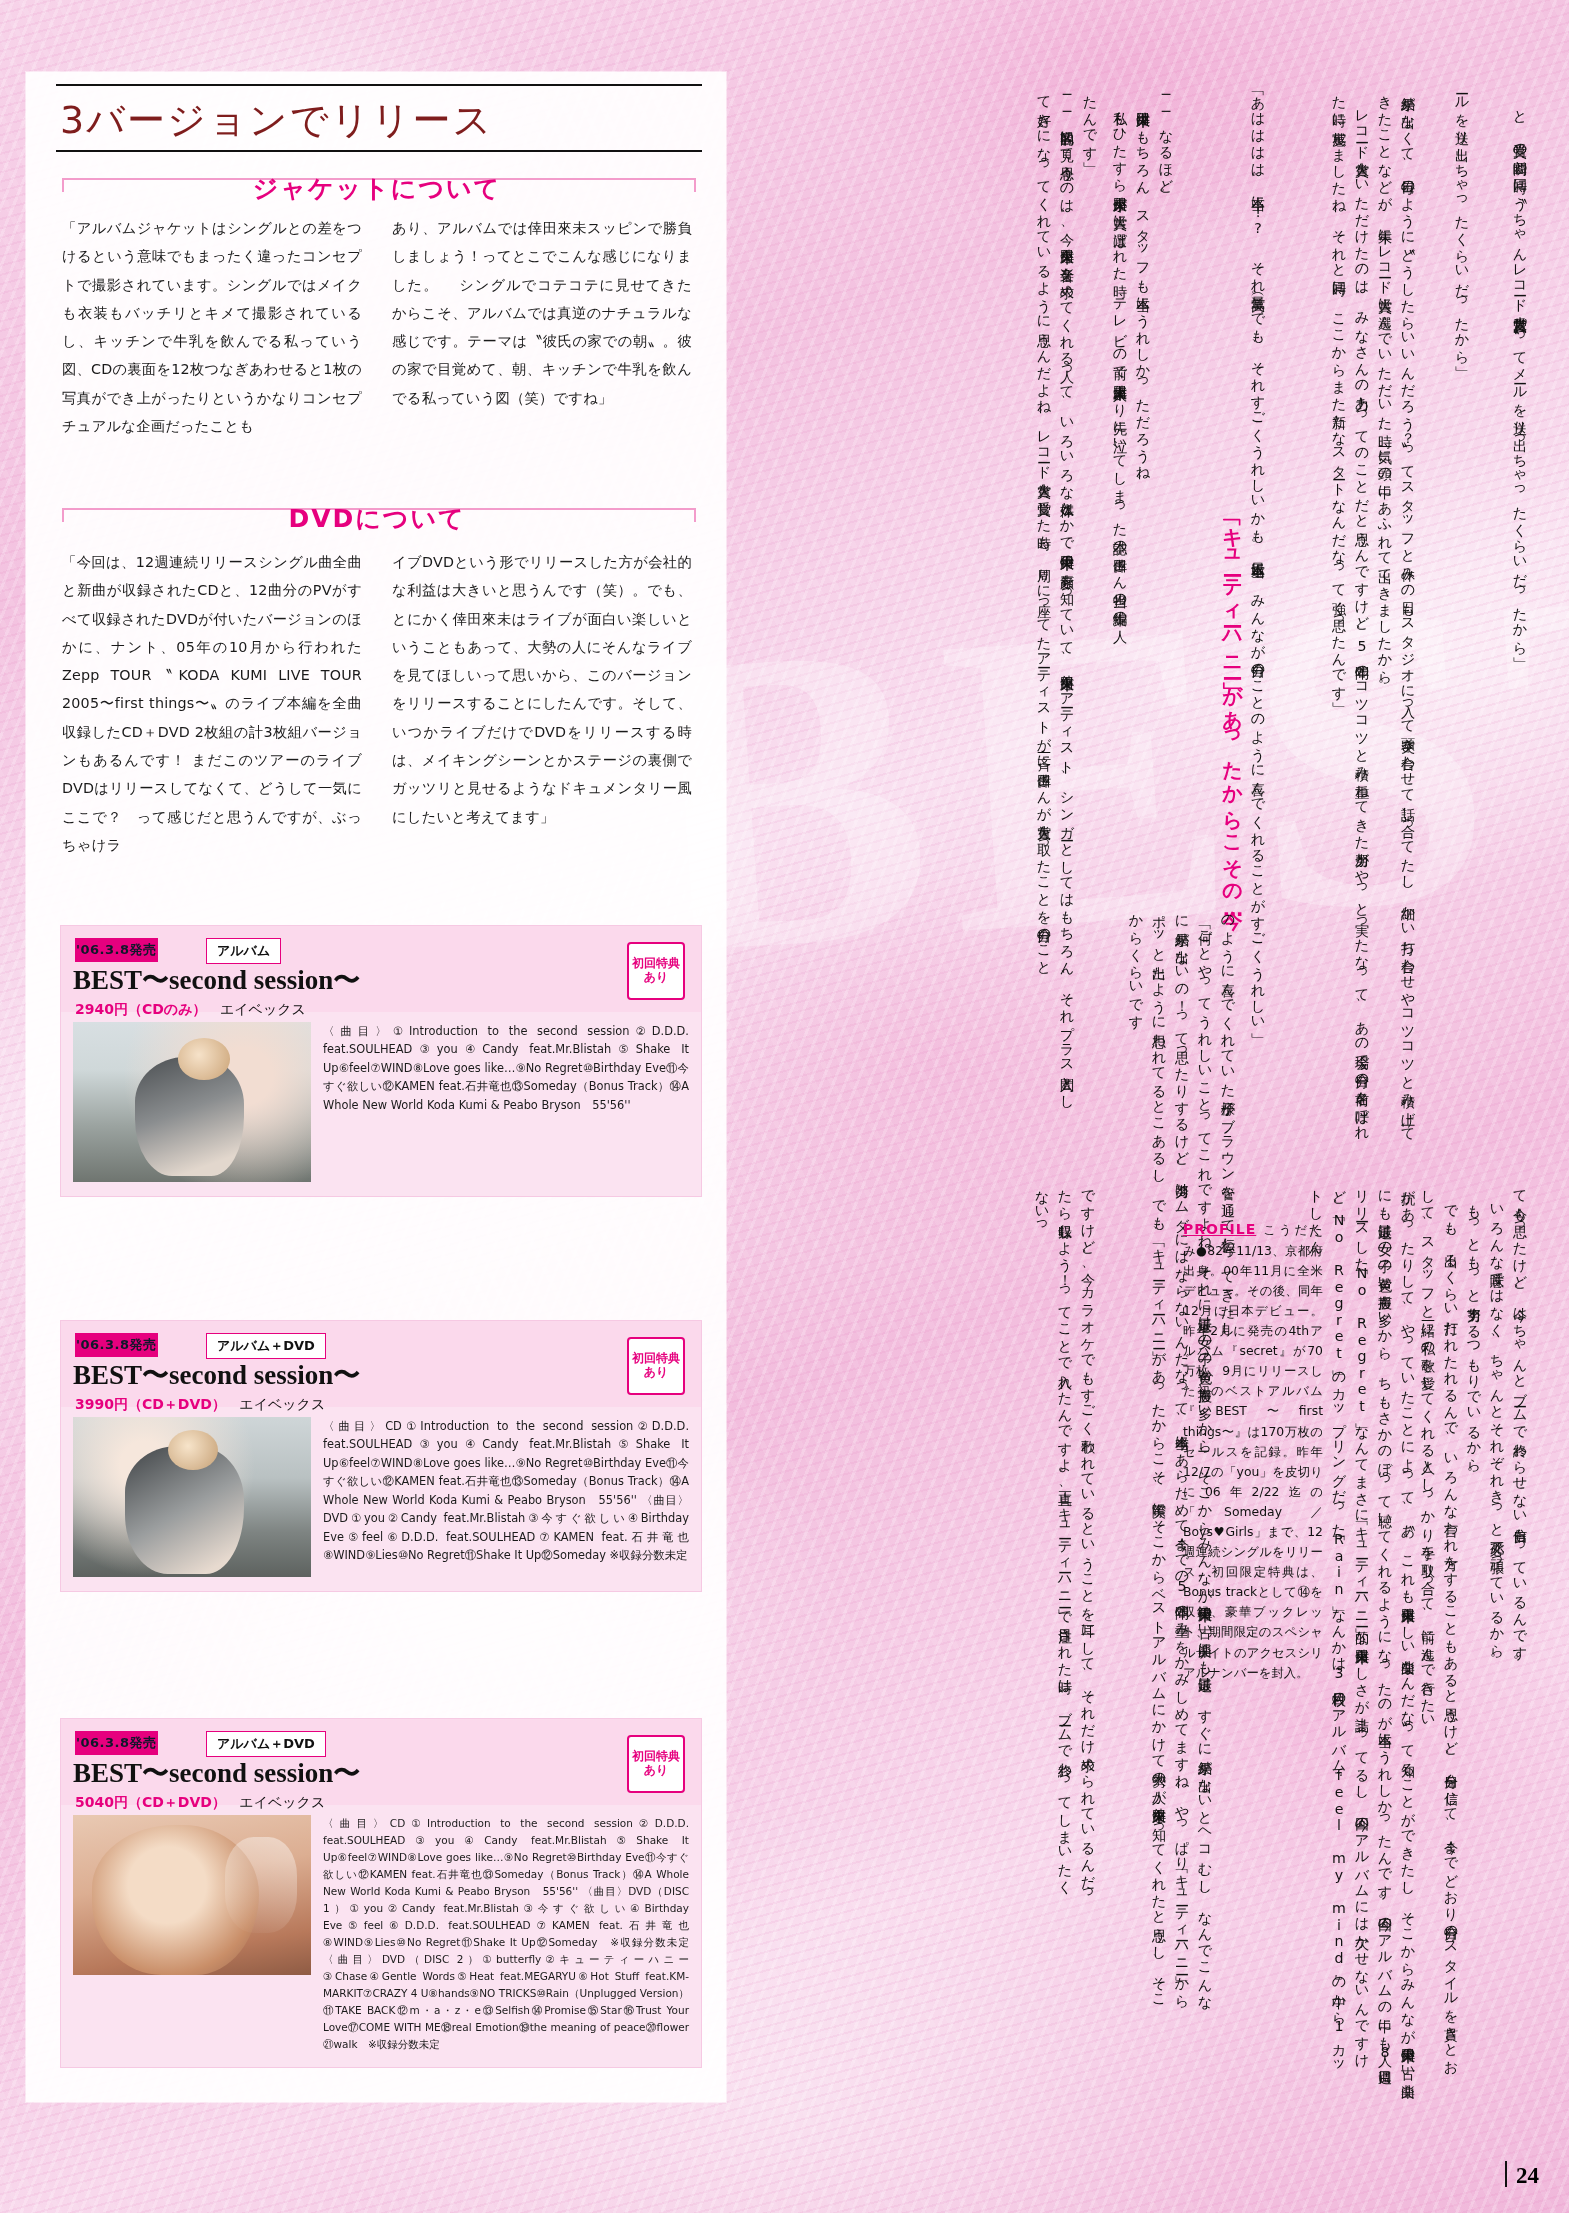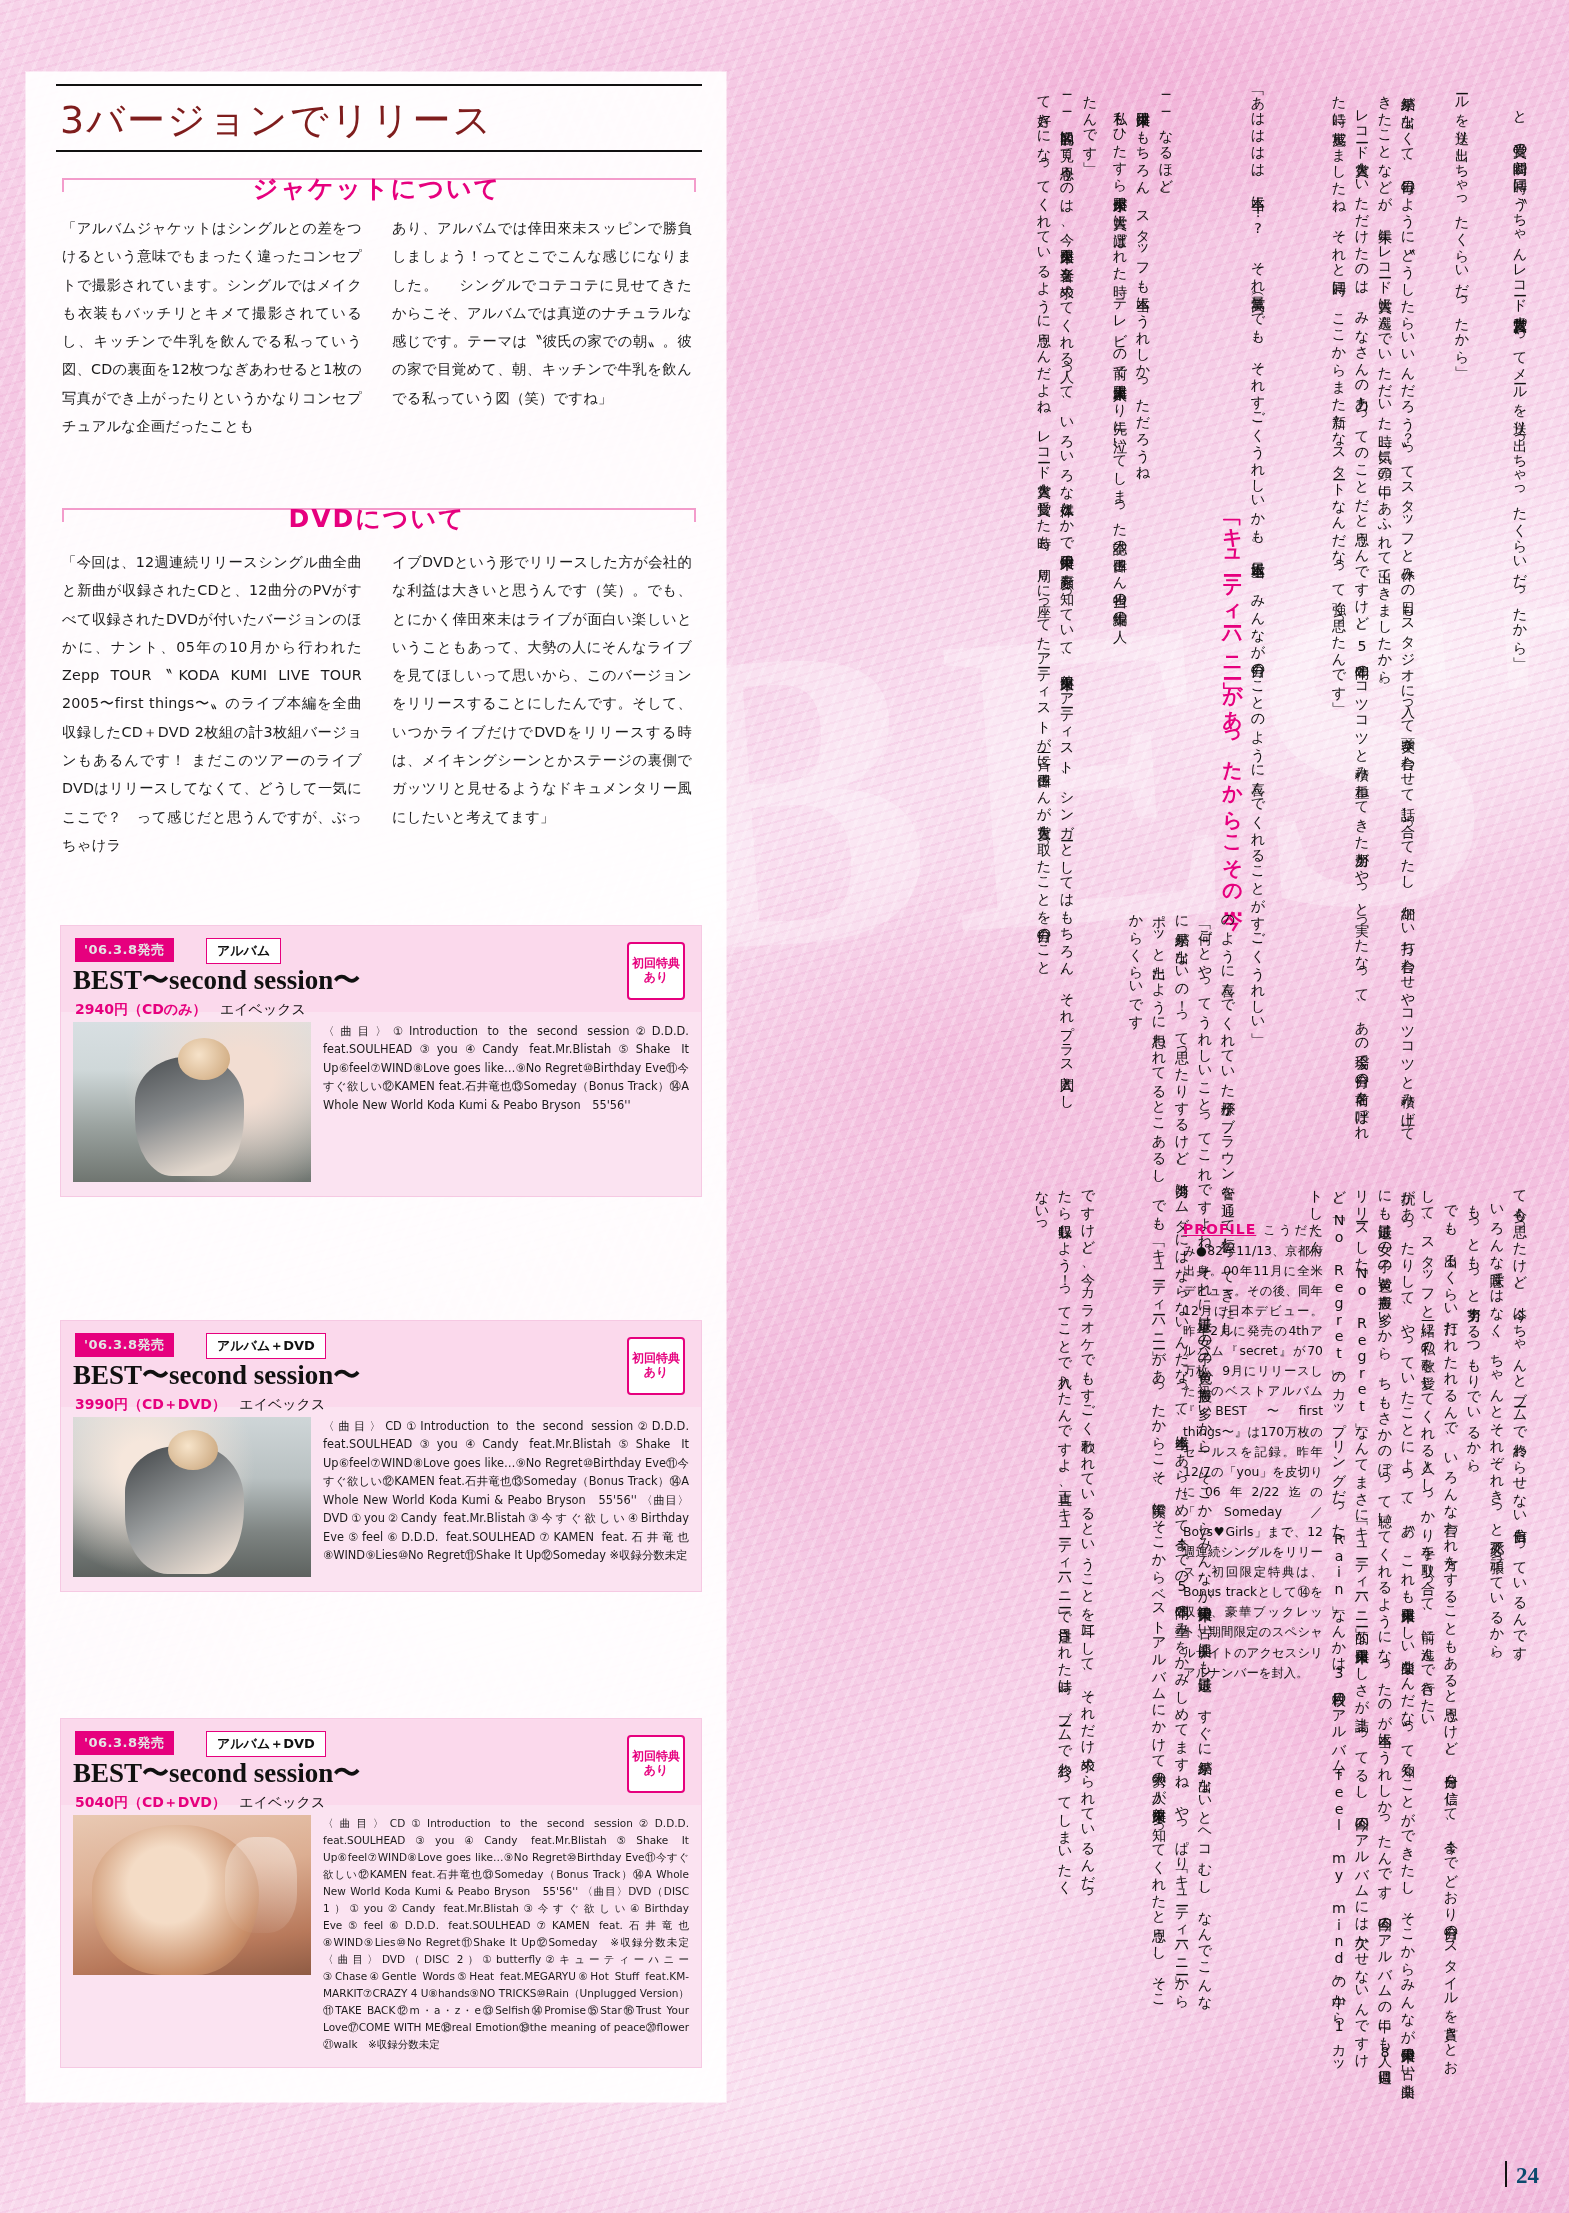--- a/index.html
+++ b/index.html
@@ -59,22 +59,22 @@
 
   .col-text{
     position:absolute;font-size:14.3px;line-height:1.98;color:#1a1a1a;
     text-align:justify;letter-spacing:.2px;
   }
 
   
   .card{position:absolute;left:60px;width:640px;background:#fbe3f1;border:1px solid #f6c9e3;}
   .card-head{position:relative;height:86px;background:#fbd9ec;}
   .rel-date{
-    position:absolute;left:14px;top:12px;background:#e6007e;color:#e5e5e5;font-size:13px;
-    font-weight:bold;padding:3px 9px;letter-spacing:.5px;
+    position:absolute;left:14px;top:12px;background:#e6007e;color:#0f172a;font-size:13px;
+    font-weight:bold;padding:3px 1px;letter-spacing:.5px;
   }
   .fmt-tag{
     position:absolute;top:12px;background:#fff;border:1px solid #e6007e;color:#111;
     font-size:13px;font-weight:bold;padding:3px 10px;
   }
   .card-title{
     position:absolute;left:12px;top:36px;font-size:27px;font-weight:bold;color:#111;
     font-family:"Liberation Serif",serif;letter-spacing:0px;
   }
   .price-row{position:absolute;left:14px;top:75px;font-size:14px;color:#111;}
@@ -131,21 +131,21 @@
   .pullquote{
     position:absolute;writing-mode:vertical-rl;text-orientation:upright;
     color:#e6007e;font-weight:bold;font-size:20px;line-height:1.5;letter-spacing:2px;
   }
   .profile{
     position:absolute;left:1183px;top:1218px;width:140px;
     font-size:12.4px;line-height:1.62;color:#111;text-align:justify;
   }
   .profile b{color:#e6007e;font-size:14px;letter-spacing:1px;text-decoration:underline;}
   .pagenum{
-    position:absolute;right:30px;bottom:24px;font-size:23px;font-weight:bold;color:#0c4a6e;
+    position:absolute;right:30px;bottom:24px;font-size:23px;font-weight:bold;color:#000000;
     font-family:"Liberation Serif",serif;
   }
   .pagerule{position:absolute;right:62px;bottom:26px;width:2px;height:26px;background:#111;}
 </style>
 </head>
 <body>
 
 <div class="bg"></div>
 <div class="bg-ghost">BEST</div>
 

